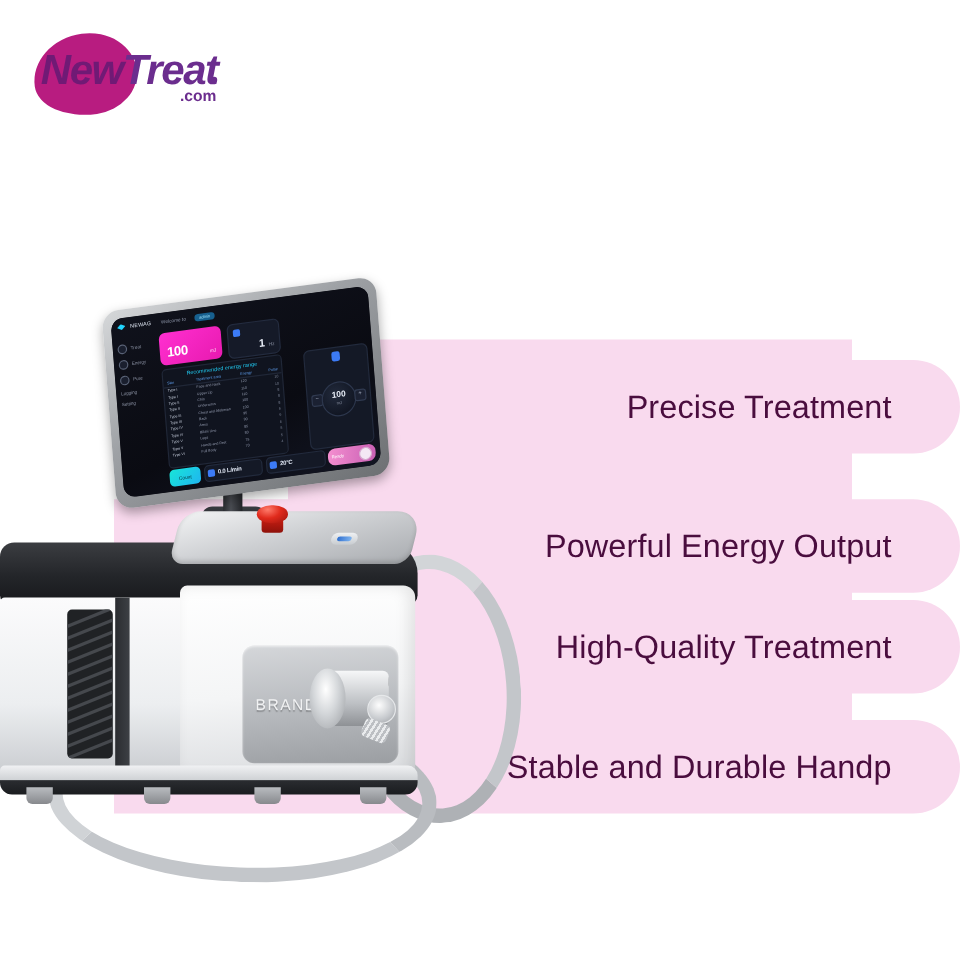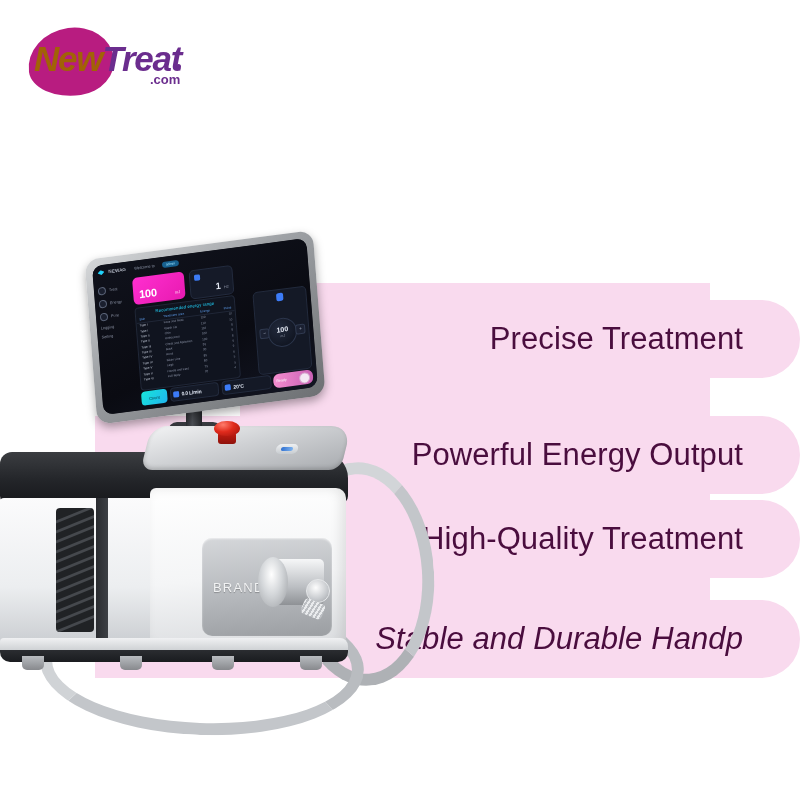--- a/index.html
+++ b/index.html
@@ -46,21 +46,21 @@
     position: absolute;
     left: 12px;
     top: 15px;
     white-space: nowrap;
     font-size: 35px;
     font-weight: bold;
     letter-spacing: -1.2px;
     font-style: italic;
     line-height: 1;
   }
-  .logo-new { color: #a16207; font-style: italic; }
+  .logo-new { color: #701a75; font-style: italic; }
   .logo-angie { color: #6B2D8E; }
   .logo-dotcom {
     position: absolute;
     left: 128px;
     top: 46px;
     font-size: 13px;
     font-weight: bold;
     color: #6B2D8E;
     letter-spacing: 0px;
   }
@@ -106,29 +106,29 @@
     height: 78px;
     width: 705px;
     background: #F9DAEE;
     border-radius: 0 44px 44px 0;
     display: flex;
     align-items: center;
   }
   .pill-label {
     position: absolute;
     right: 57px;
-    font-size: 31px;
+    font-size: 27px;
     color: #4A0D3E;
     white-space: nowrap;
     letter-spacing: 0.1px;
   }
   #pill-0 { top: 300px; }
   #pill-1 { top: 416px; }
   #pill-2 { top: 500px; }
-  #pill-3 { top: 600px; font-style: italic; }
+  #pill-3 { top: 600px; }
 
   
   .machine {
     position: absolute;
     left: 0px;
     top: 240px;
     width: 420px;
     height: 430px;
   }
 

